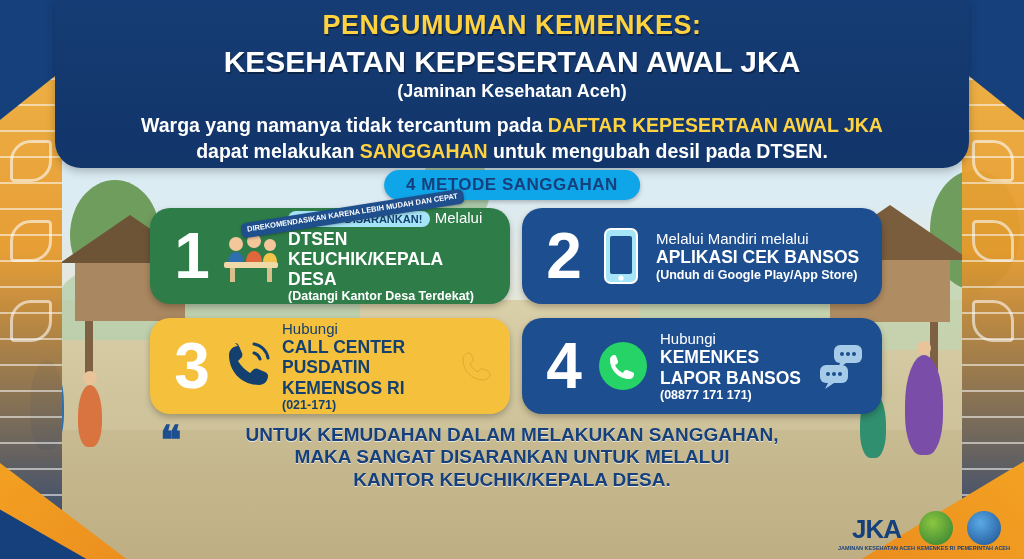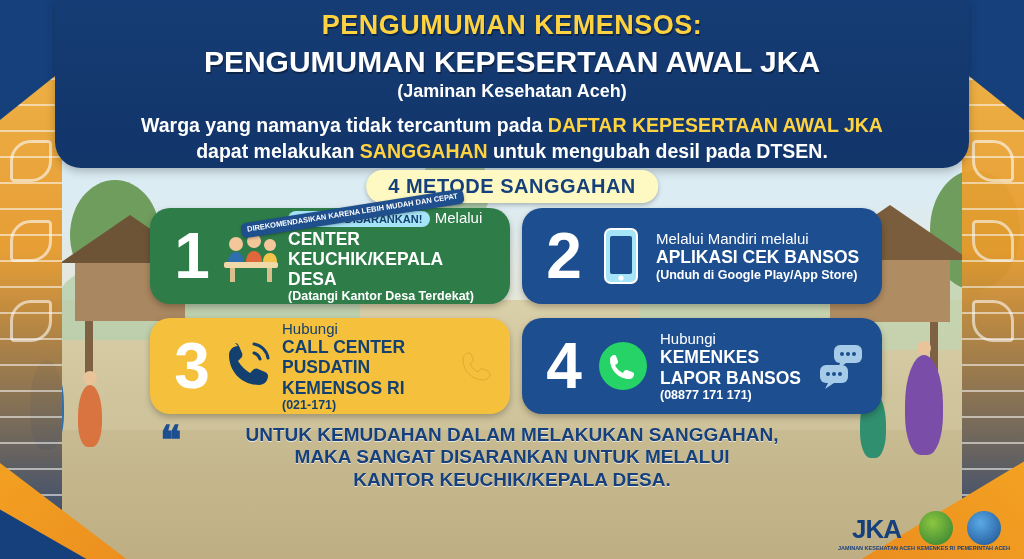--- a/index.html
+++ b/index.html
@@ -104,23 +104,23 @@
   }
   .h-line3 { color: #ffffff; font-size: 18px; font-weight: bold; margin-top: 2px; }
   .h-sub {
     margin-top: 10px; color: #ffffff; font-size: 19.5px; font-weight: bold; line-height: 1.35;
   }
   .hl { color: #ffd23f; }
 
   
   .methods-title {
     position: absolute; left: 50%; transform: translateX(-50%); top: 170px;
-    background: #fef9c3;
+    background: #0ea5e9;
     color: #16407c;
-    font-size: 20px; font-weight: bold; letter-spacing: .5px;
+    font-size: 17px; font-weight: bold; letter-spacing: .5px;
     padding: 5px 22px; border-radius: 16px;
     box-shadow: 0 2px 4px rgba(0,0,0,.25);
     white-space: nowrap;
   }
 
   
   .card {
     position: absolute;
     border-radius: 20px;
     box-shadow: 0 3px 6px rgba(0,0,0,.25);
@@ -241,22 +241,22 @@
     <div class="orn-motif" style="top:220px;"></div>
     <div class="orn-motif" style="top:300px;"></div>
   </div>
   <div class="corner-blue-tl"></div>
   <div class="corner-blue-tr"></div>
   <div class="corner-orange-bl"></div>
   <div class="corner-blue-bl"></div>
   <div class="corner-orange-br"></div>
 
   <div class="header">
-    <div class="h-line1">PENGUMUMAN KEMENSOS:</div>
-    <div class="h-line2">PENGUMUMAN KEPESERTAAN AWAL JKA</div>
+    <div class="h-line1">PENGUMUMAN KEMENKES:</div>
+    <div class="h-line2">KESEHATAN KEPESERTAAN AWAL JKA</div>
     <div class="h-line3">(Jaminan Kesehatan Aceh)</div>
     <div class="h-sub">
       <span>Warga yang namanya tidak tercantum pada </span><span class="hl">DAFTAR KEPESERTAAN AWAL JKA</span><br>
       <span>dapat melakukan </span><span class="hl">SANGGAHAN</span><span> untuk mengubah desil pada DTSEN.</span>
     </div>
   </div>
 
   <div class="methods-title">4 METODE SANGGAHAN</div>
 
   <div class="card card1">
@@ -269,21 +269,21 @@
         <circle cx="16" cy="16" r="7" fill="#f3c79a"></circle>
         <path d="M8 34c0-6 4-10 8-10s8 4 8 10z" fill="#2f6fae"></path>
         <circle cx="34" cy="13" r="7" fill="#f3c79a"></circle>
         <path d="M26 34c0-7 4-11 8-11s8 4 8 11z" fill="#e0673c"></path>
         <circle cx="50" cy="17" r="6" fill="#f3c79a"></circle>
         <path d="M43 34c0-6 3-9 7-9s7 3 7 9z" fill="#f2c44a"></path>
       </svg>
     </div>
     <div class="card-body">
       <div class="badge-rec">SANGAT DISARANKAN!</div>
-      <div class="t-w l-reg" style="display:inline-block; margin-right:2px;">Melalui</div><span class="t-w l-bold">CENTER</span>
+      <div class="t-w l-reg" style="display:inline-block; margin-right:2px;">Melalui</div><span class="t-w l-bold">DTSEN</span>
       <div class="t-w l-bold">KEUCHIK/KEPALA DESA</div>
       <div class="t-w l-small">(Datangi Kantor Desa Terdekat)</div>
     </div>
   </div>
   <div class="badge-rot">DIREKOMENDASIKAN KARENA LEBIH MUDAH DAN CEPAT</div>
 
   <div class="card card2">
     <div class="num dark">2</div>
     <div class="icon-slot" style="width:58px;">
       <svg width="36" height="58" viewBox="0 0 36 58">

